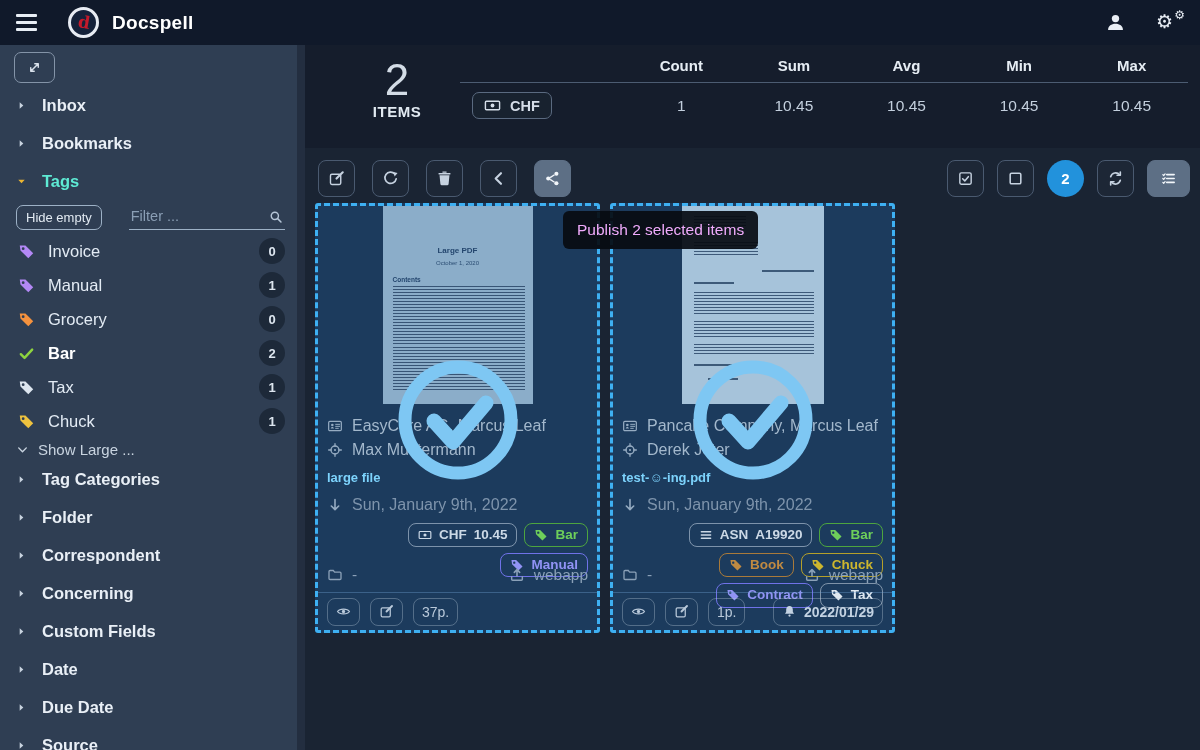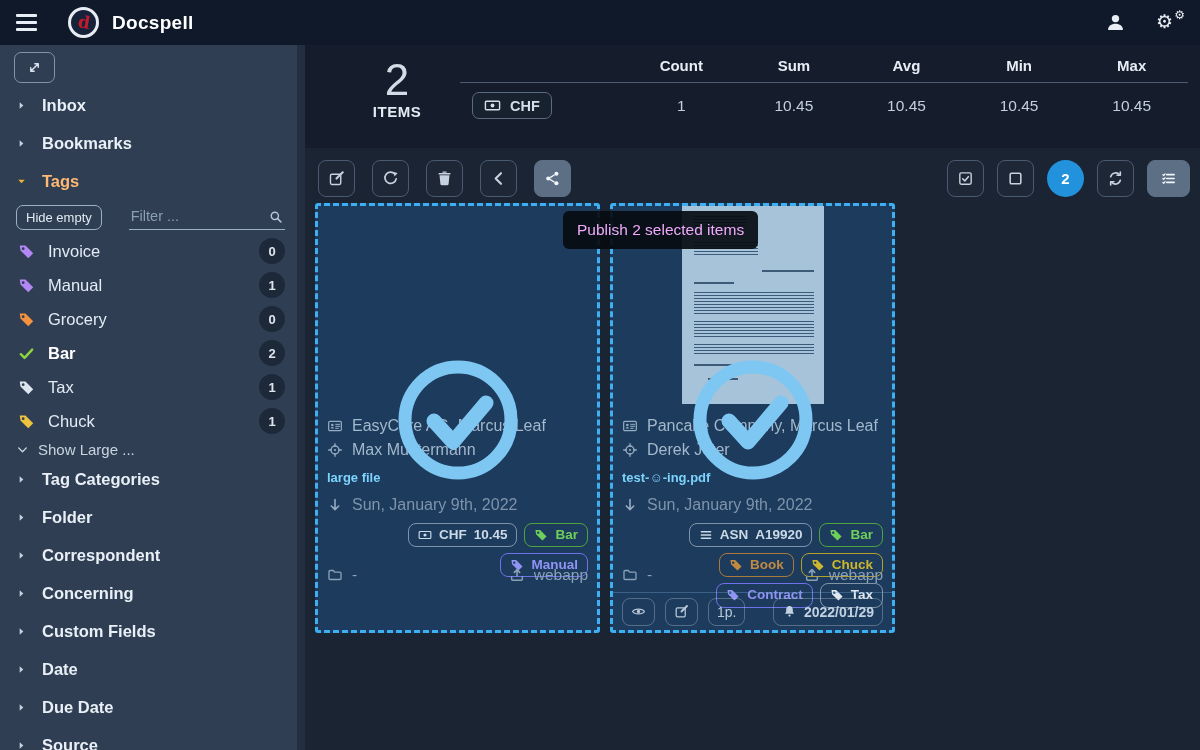--- a/index.html
+++ b/index.html
@@ -24,21 +24,21 @@
   .gear-small{position:absolute;right:-1px;top:-2px;font-size:12px;line-height:1;}
 
   
   .sidebar{position:absolute;top:45px;left:0;width:305px;height:705px;background:#2f3e53;}
   .sidebar::after{content:"";position:absolute;top:0;right:0;width:8px;height:100%;background:#232e40;}
   .expand-btn{margin:7px 0 3px 14px;width:41px;height:31px;border:1px solid #8494a8;border-radius:7px;
               color:#d9e1eb;display:flex;align-items:center;justify-content:center;background:transparent;cursor:pointer;}
   .nav-row{height:38px;display:flex;align-items:center;padding:0 16px;gap:15px;
            color:#e9eff6;font-weight:bold;font-size:16.5px;cursor:pointer;}
   .nav-row .caret{width:11px;height:11px;color:#c9d4e0;flex:0 0 auto;}
-  .nav-row.tags-open{color:#fdba74;}
+  .nav-row.tags-open{color:#5eead4;}
   .nav-row.tags-open .caret{color:#ecb531;}
   .filter-row{height:34px;display:flex;align-items:center;padding:0 20px 0 16px;gap:20px;}
   .hide-empty{font-size:13px;color:#e2eaf2;border:1px solid #9db1c6;border-radius:7px;
               padding:4px 9px;background:transparent;cursor:pointer;}
   .filter-wrap{position:relative;flex:1;margin-left:7px;border-bottom:1px solid #9db1c6;height:25px;}
   .filter-wrap input{width:100%;background:transparent;border:none;outline:none;color:#dfe8f2;
                      font-size:14.5px;padding:3px 22px 3px 2px;font-family:inherit;}
   .filter-wrap input::placeholder{color:#8a9eb5;}
   .filter-search{position:absolute;right:2px;top:5px;width:14px;height:14px;color:#b6c6d8;}
   .tag-row{height:34px;display:flex;align-items:center;padding:0 20px 0 18px;gap:13px;
@@ -491,20 +491,29 @@
           <svg class="ic">
               <use href="#i-list-check"></use>
             </svg>
         </button>
       </div>
     </div>
 
     <div class="cards">
 
       <div class="card card1">
+        <div class="preview">
+          <div class="page page1">
+            <div class="p-title">Large PDF</div>
+            <div class="p-date">October 1, 2020</div>
+            <div class="p-sec">Contents</div>
+            <div class="tl p1-b1"></div>
+            <div class="tl p1-b2"></div>
+          </div>
+        </div>
         <div class="card-info">
           <div class="meta-row">
             <svg class="ic">
                 <use href="#i-id-card"></use>
               </svg>
             <span>EasyCare AG, Marcus Leaf</span>
           </div>
           <div class="meta-row">
             <svg class="ic">
                 <use href="#i-crosshair"></use>
@@ -544,20 +553,33 @@
           <svg class="ic">
               <use href="#i-folder"></use>
             </svg>
           <span>-</span>
           <span class="source">
             <svg class="ic">
                 <use href="#i-upload"></use>
               </svg>
             <span>webapp</span>
           </span>
+        </div>
+        <div class="card-footer">
+          <button class="fbtn">
+            <svg class="ic">
+                <use href="#i-eye"></use>
+              </svg>
+          </button>
+          <button class="fbtn">
+            <svg class="ic">
+                <use href="#i-pencil-square"></use>
+              </svg>
+          </button>
+          <span class="fbtn">37p.</span>
         </div>
         <svg class="check-overlay" viewBox="0 0 124 124">
           <circle cx="62" cy="62" r="53" fill="none" stroke="#7ec7f3" stroke-width="13"></circle>
           <path d="M38 63l19 21 33-39" fill="none" stroke="#7ec7f3" stroke-width="15" stroke-linecap="round" stroke-linejoin="round"></path>
         </svg>
       </div>
 
       <div class="card card2">
         <div class="preview">
           <div class="page page2">

